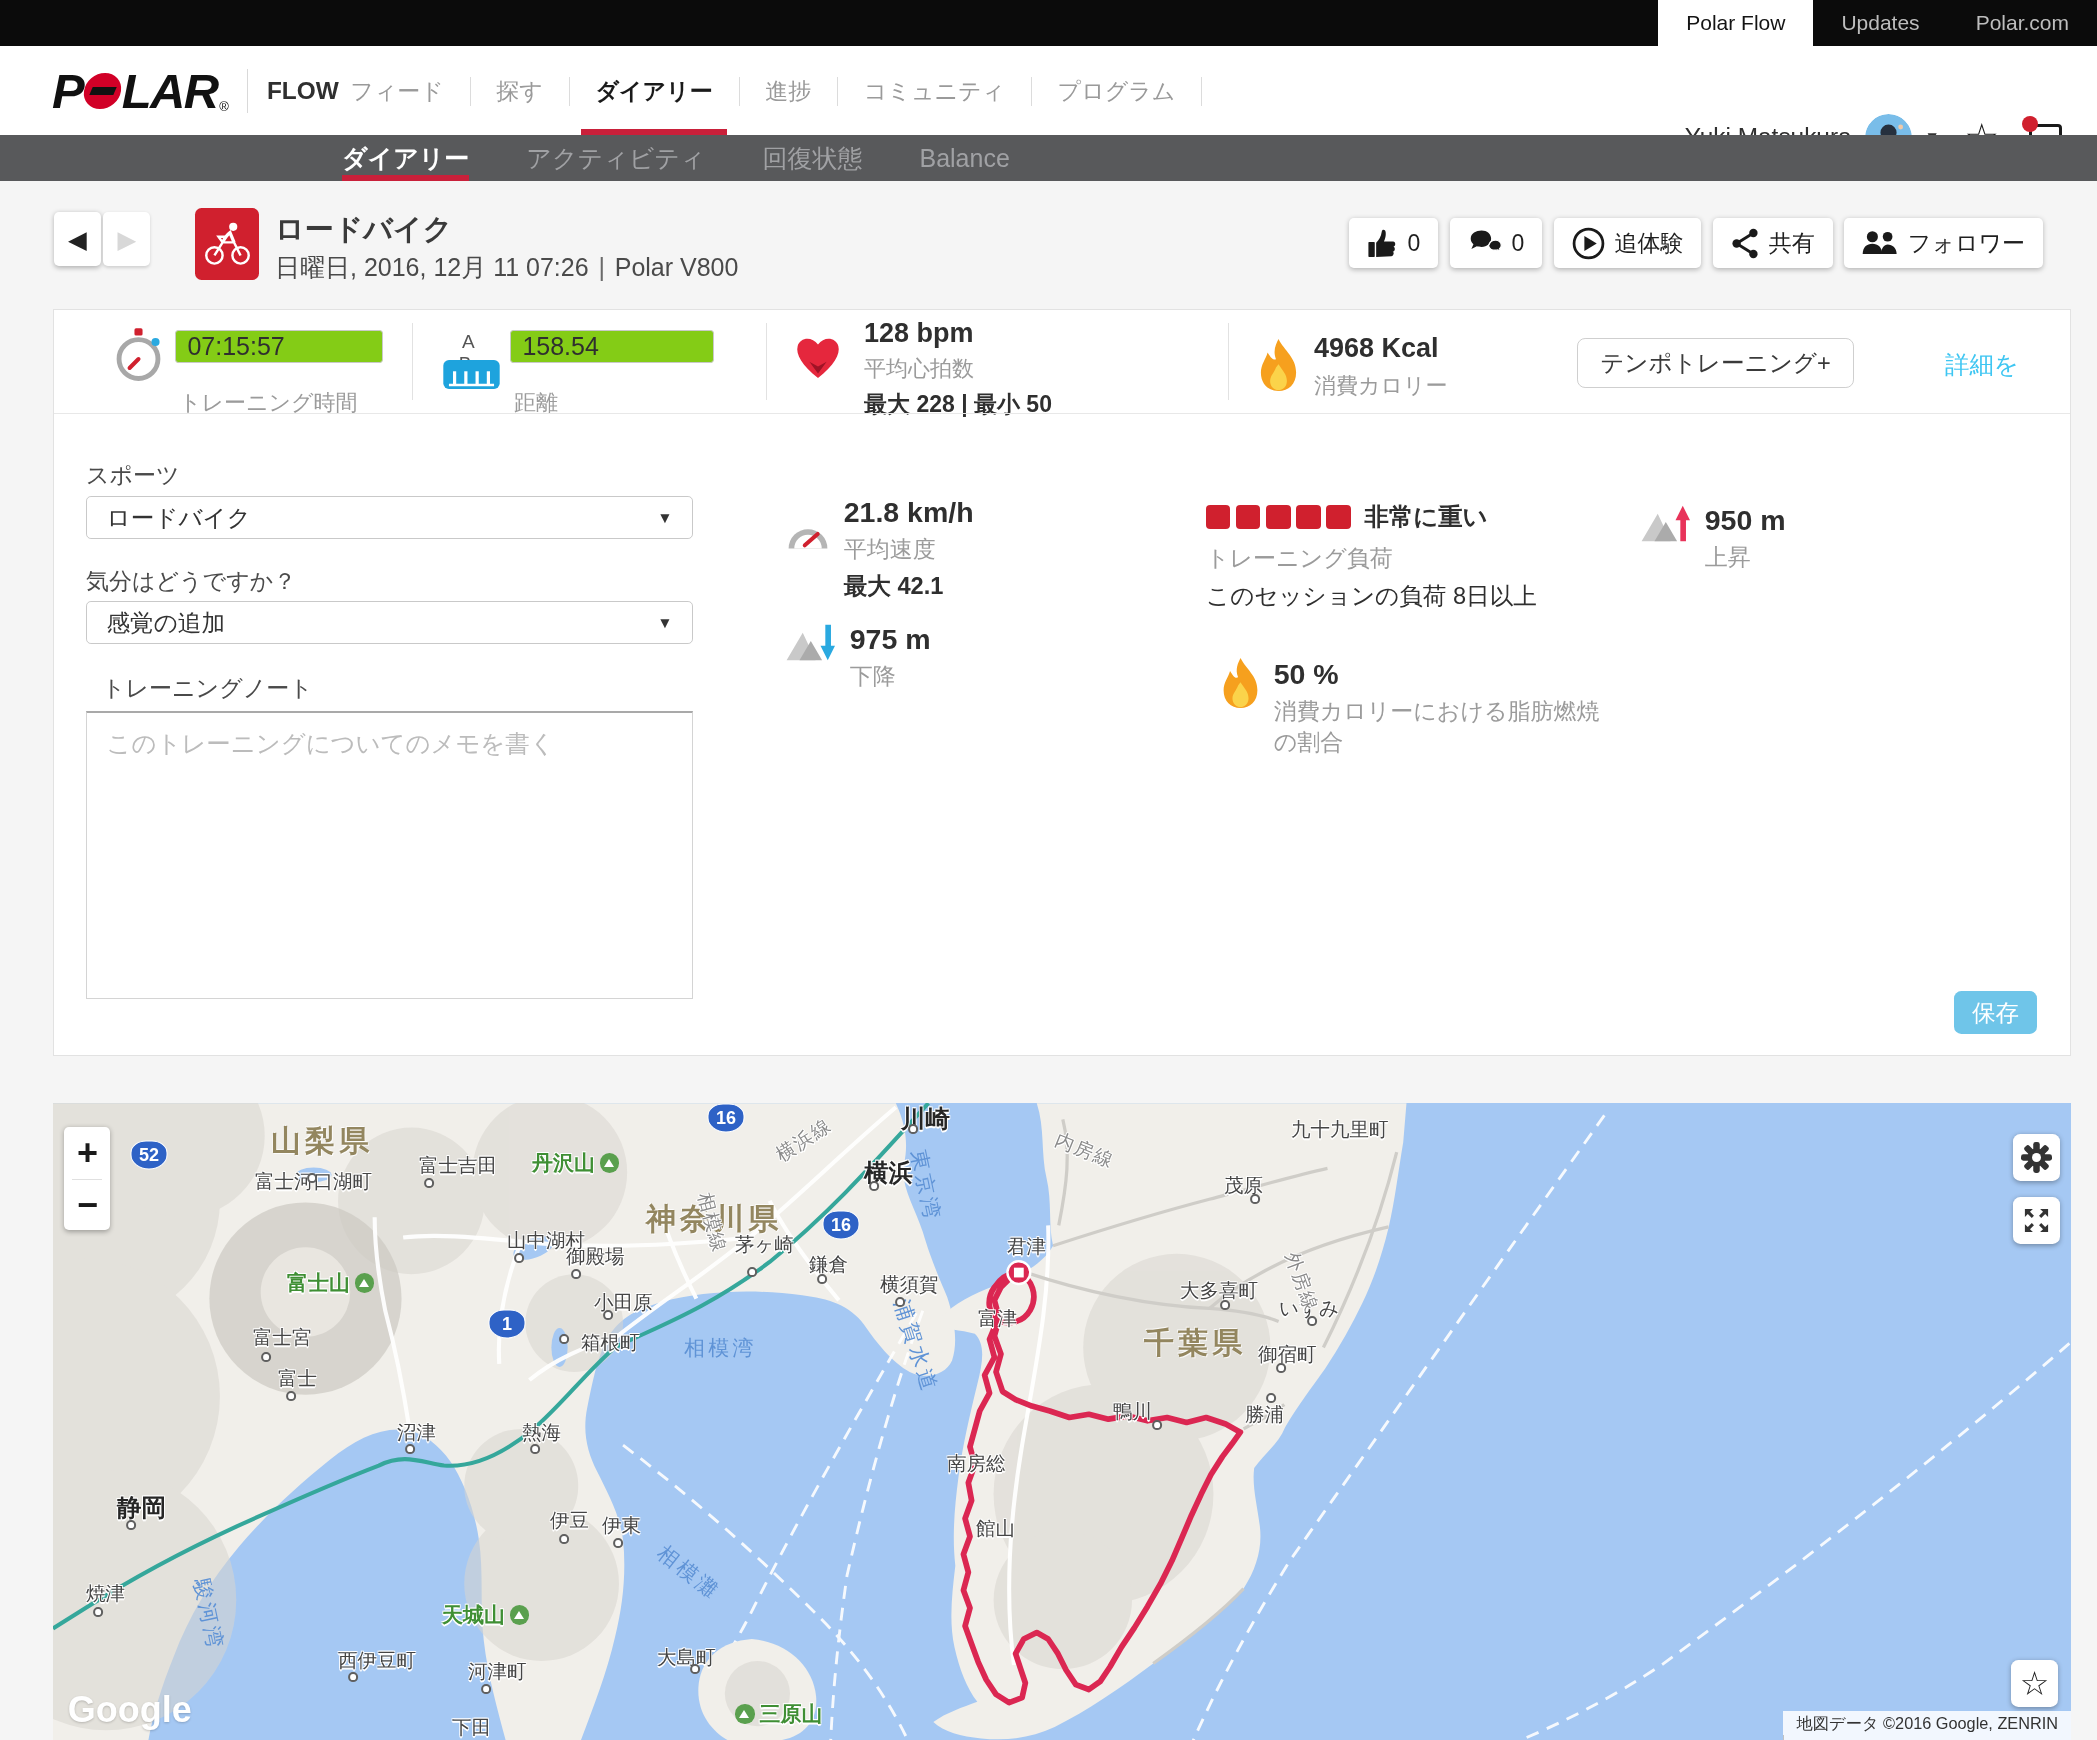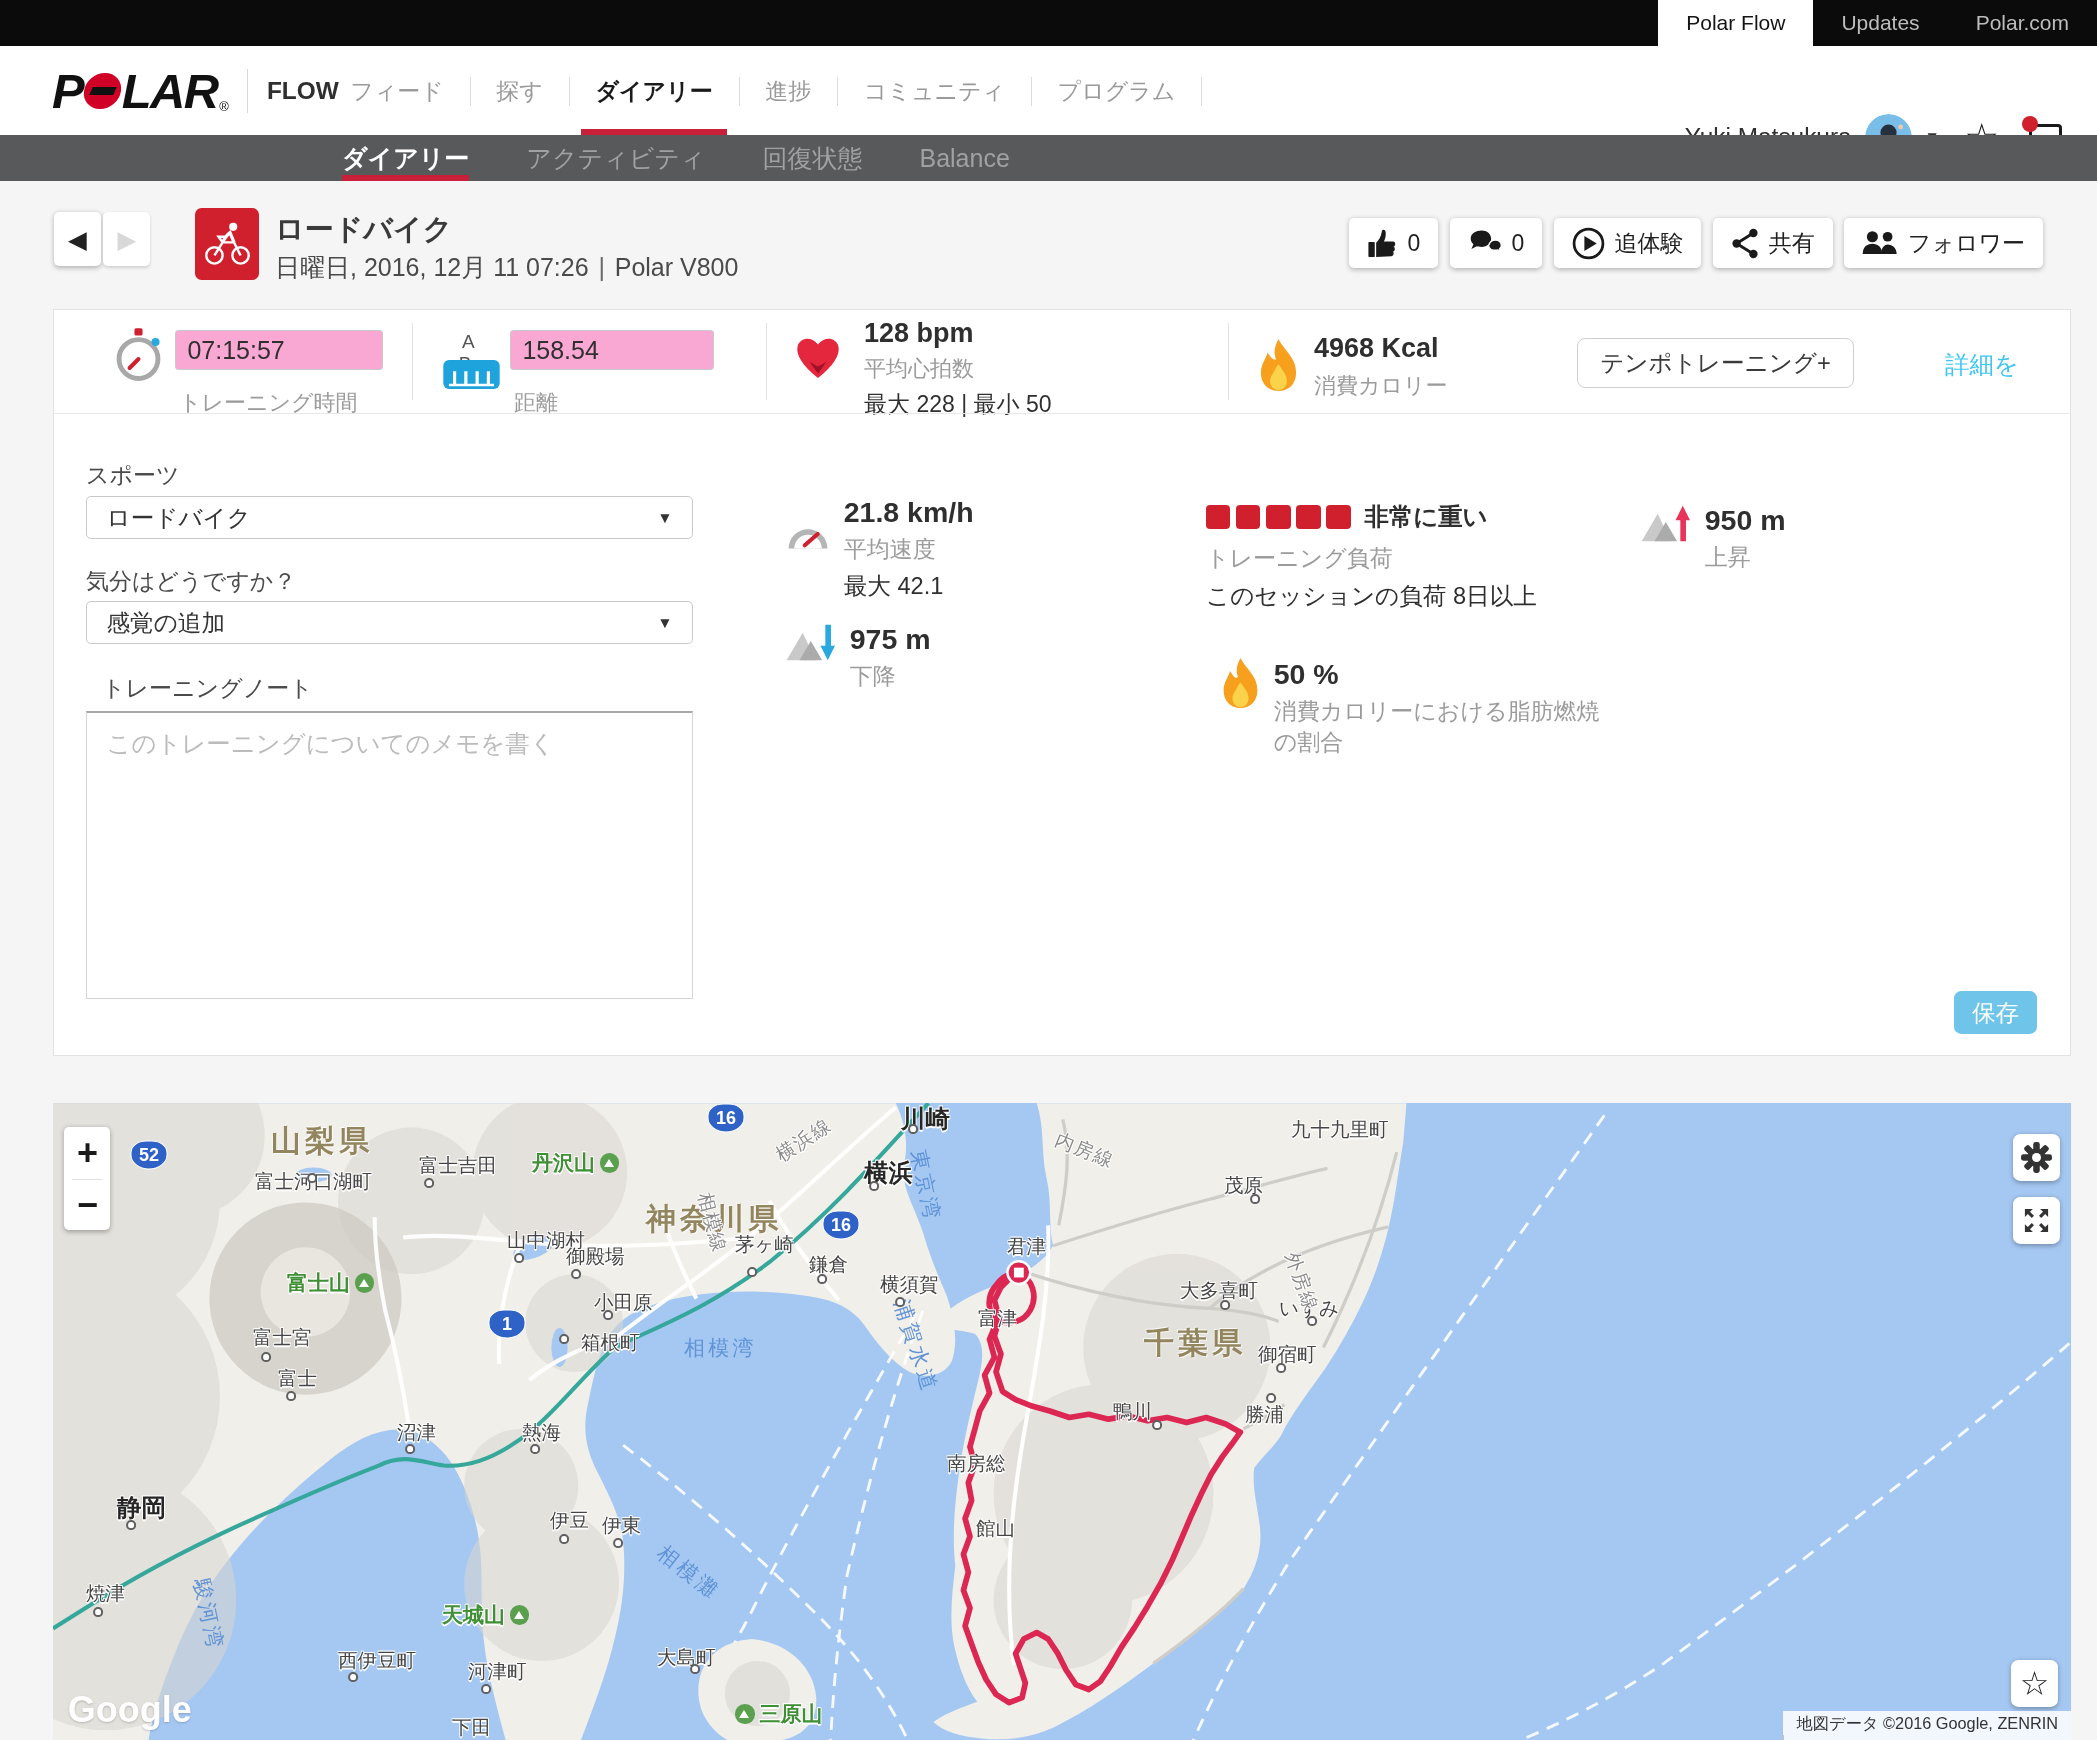--- a/index.html
+++ b/index.html
@@ -52,26 +52,26 @@
   .act-sub { position:absolute; left:275px; top:251px; font-size:25px; color:#4a4a4a; }
   .act-sub .sep { margin:0 9.8px; color:#6a6a6a; }
   .act-actions { position:absolute; right:54px; top:218px; display:flex; gap:11.4px; }
   .act-btn { height:50px; background:#fff; border-radius:4.9px; box-shadow:0 1.6px 4.9px rgba(0,0,0,.25); display:flex; align-items:center; gap:9.8px; padding:0 18px; font-size:23px; color:#1f1f1f; cursor:pointer; white-space:nowrap; }
 
   
   .card { position:absolute; left:53px; top:309px; width:2018px; height:747px; background:#ffffff; border:0.8px solid #e2e2e2; }
   .card-divider { position:absolute; left:0; top:103px; width:100%; height:0.8px; background:#e8e8e8; }
   .sum-vsep { position:absolute; top:13px; width:0.8px; height:77px; background:#e2e2e2; }
   .sum-icon { position:absolute; }
-  .sum-input { position:absolute; height:40px; border:0.8px solid #c9c9c9; border-radius:3.3px; font-size:25px; color:#2f2f2f; padding:0 11.4px; font-family:inherit; background:#f9a8d4; }
+  .sum-input { position:absolute; height:33px; border:0.8px solid #c9c9c9; border-radius:3.3px; font-size:25px; color:#2f2f2f; padding:0 11.4px; font-family:inherit; background:#84cc16; }
   .sum-label { position:absolute; font-size:22px; color:#9b9b9b; white-space:nowrap; }
   .ab-row { position:absolute; left:389px; top:21px; width:57px; text-align:center; font-size:19px; color:#555; letter-spacing:13px; text-indent:6.5px; }
   .big-val { font-size:27px; font-weight:bold; color:#2f2f2f; white-space:nowrap; }
   .gray-lab { font-size:22px; color:#9b9b9b; white-space:nowrap; }
-  .dark-lab { font-size:23px; color:#2f2f2f; white-space:nowrap; }
+  .dark-lab { font-size:23px; color:#2f2f2f; white-space:nowrap;font-weight:bold; }
   .hr-block { position:absolute; left:810px; top:8.1px; display:flex; flex-direction:column; gap:4.9px; }
   .cal-block { position:absolute; left:1260px; top:23px; display:flex; flex-direction:column; gap:6.5px; }
   .tempo-btn { position:absolute; left:1523px; top:28px; width:277px; height:50px; border:1.6px solid #cfcfcf; border-radius:8.1px; background:#fff; font-size:23.6px; color:#3a3a3a; display:flex; align-items:center; justify-content:center; cursor:pointer; }
   .details-link { position:absolute; left:1891px; top:39px; font-size:24.4px; color:#3ec6f2; cursor:pointer; white-space:nowrap; }
 
   
   .form-label { position:absolute; font-size:23px; color:#4a4a4a; white-space:nowrap; }
   .selectbox { position:absolute; left:32px; width:607px; height:43px; border:0.8px solid #c9c9c9; border-radius:4.9px; background:#fff; display:flex; align-items:center; justify-content:space-between; padding:0 19.5px; font-size:23.6px; color:#333; cursor:pointer; }
   .selectbox .caret { font-size:15.5px; color:#333; }
   .notes-area { position:absolute; left:32px; top:401px; width:607px; height:288px; border:1.6px solid #d4d4d4; border-top:2.4px solid #a9a9a9; font-family:inherit; font-size:24.4px; color:#333; padding:14.7px 19.5px; resize:none; background:#fff; }

